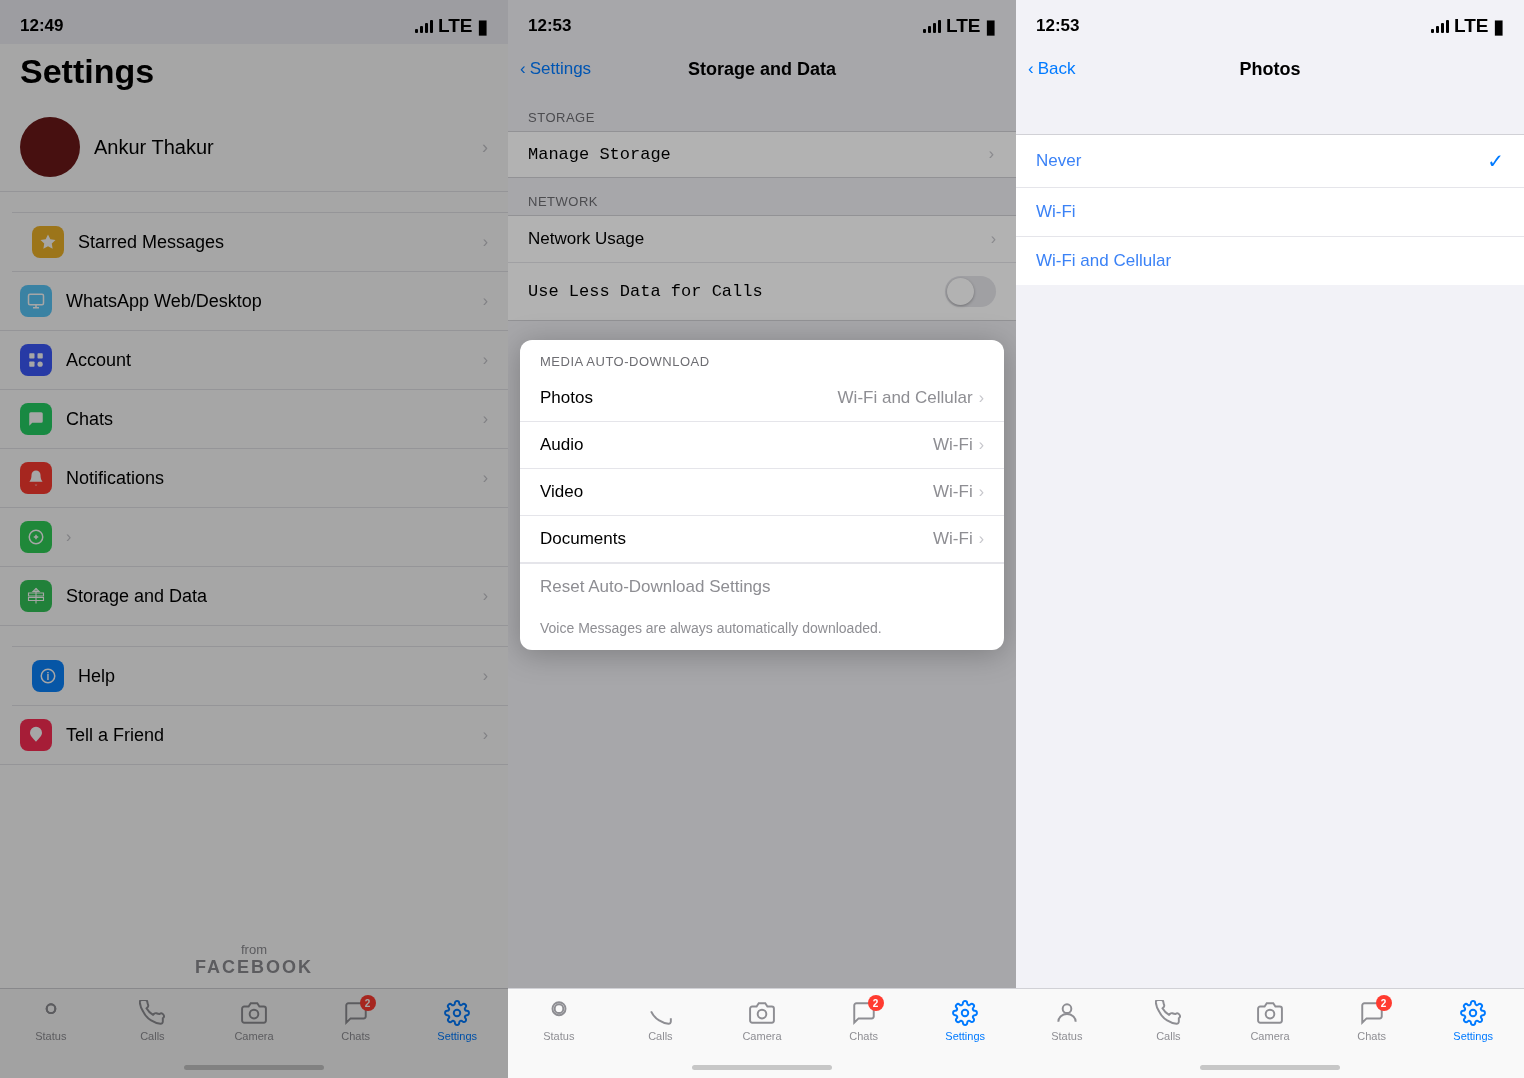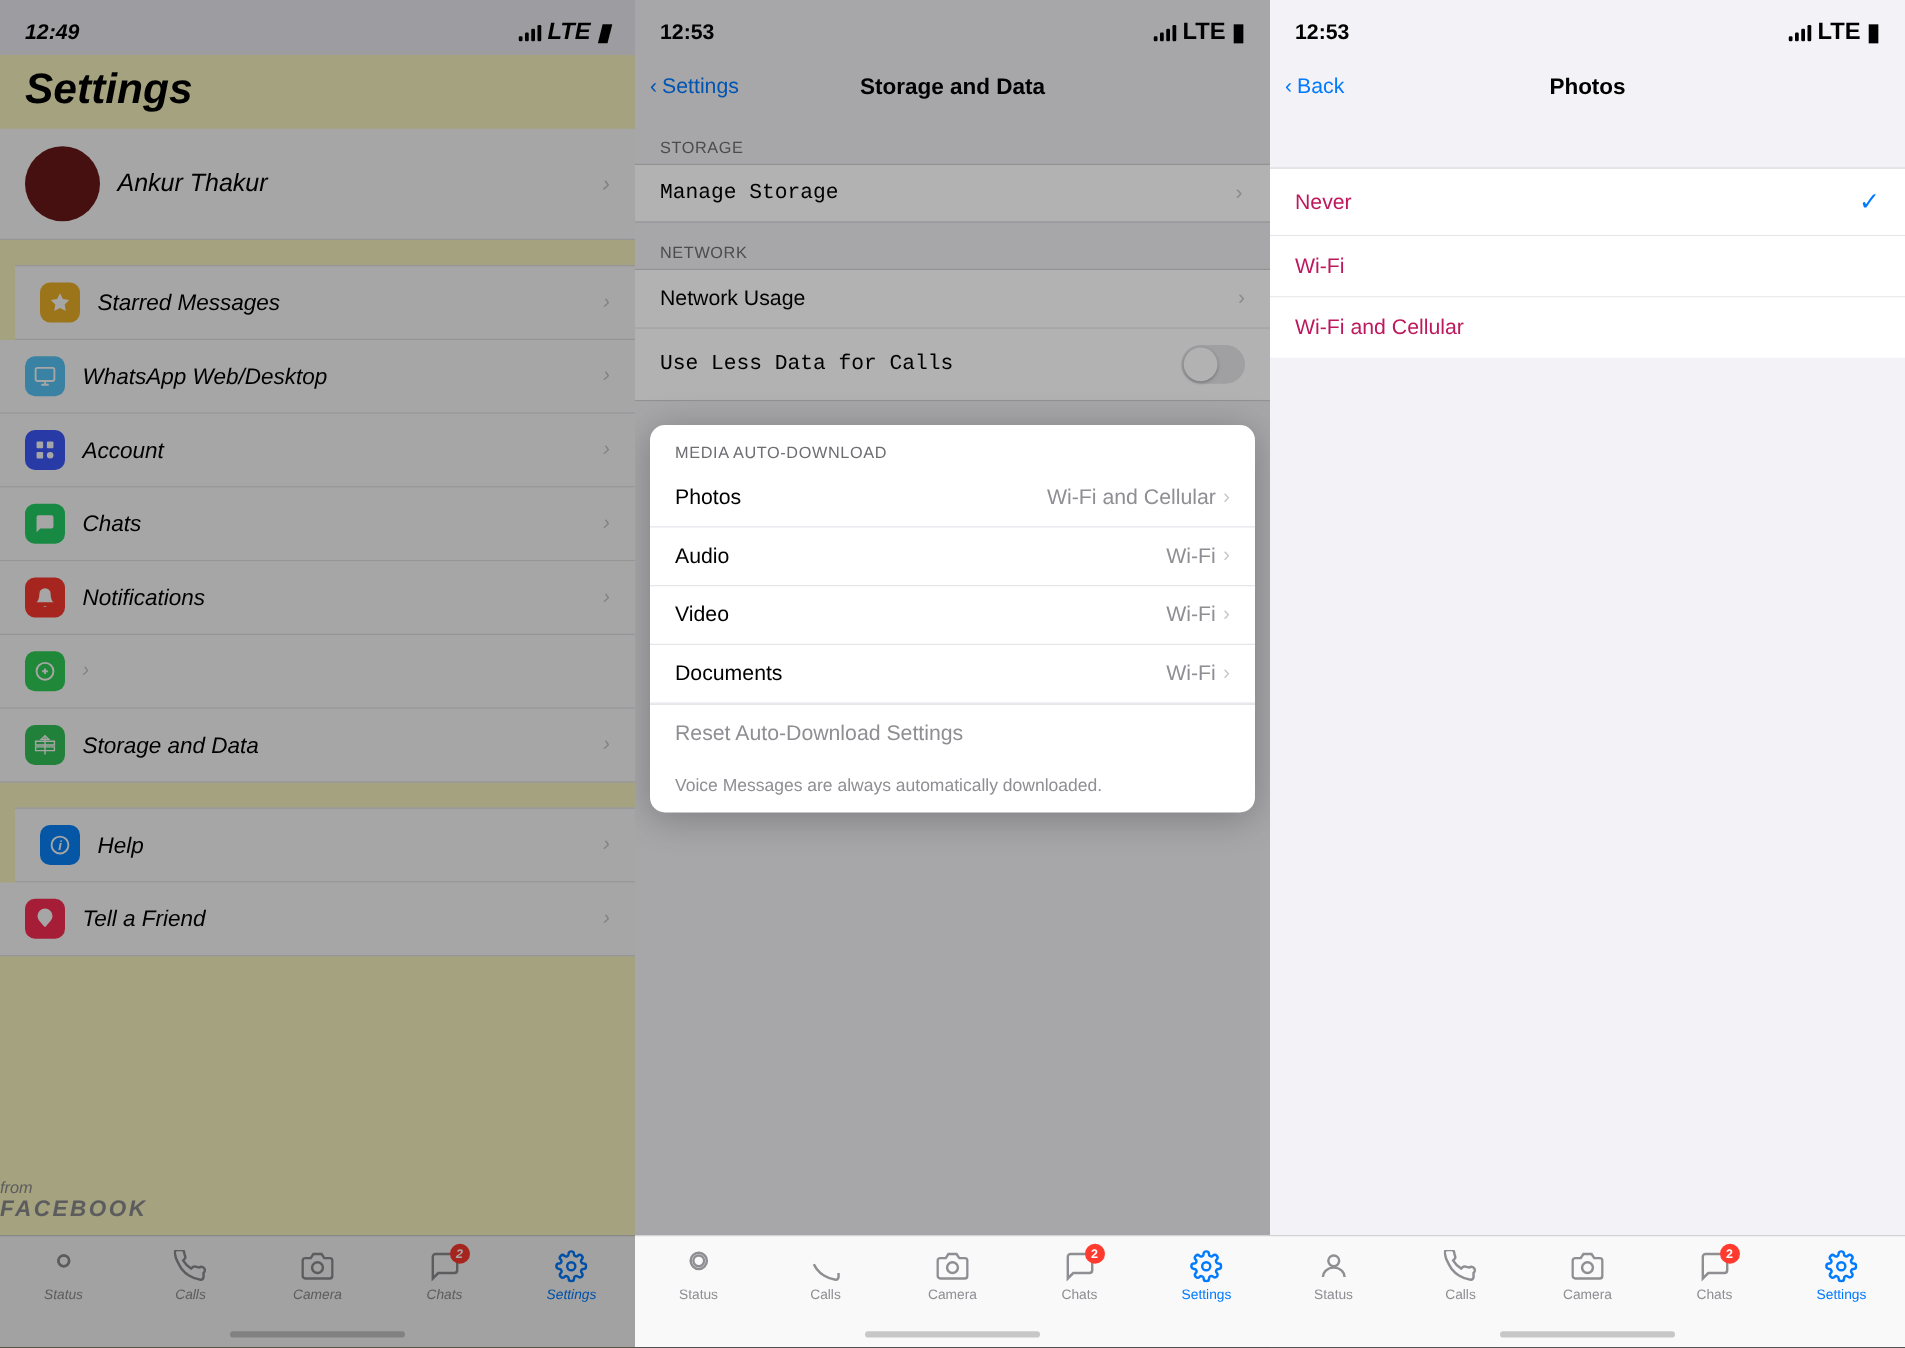--- a/index.html
+++ b/index.html
@@ -50,21 +50,21 @@
       gap: 2px;
       height: 14px;
     }
     .signal-bar {
       width: 3px;
       background: #000;
       border-radius: 1px;
     }
 
     
-    .panel1 { background: #fef9c3; font-style: italic; }
+    .panel1 { background: #ffffff; }
     .panel1 .status-bar { background: #f2f2f7; }
 
     .settings-title {
       font-size: 34px;
       font-weight: 700;
       color: #000;
       padding: 8px 20px 12px;
     }
 
     .profile-row {
@@ -128,21 +128,21 @@
       font-size: 16px;
     }
     .selected-row {
       background: #fff !important;
     }
 
     .facebook-footer {
       position: absolute;
       bottom: 100px;
       width: 100%;
-      text-align: left;
+      text-align: center;
       color: #8e8e93;
       font-size: 14px;
     }
     .facebook-footer .from {
       font-size: 13px;
       color: #8e8e93;
     }
     .facebook-footer .fb {
       font-size: 18px;
       font-weight: 600;
@@ -352,21 +352,21 @@
     .photo-option {
       display: flex;
       align-items: center;
       padding: 14px 20px;
       border-bottom: 1px solid #e5e5ea;
       background: #fff;
     }
     .photo-option:last-child { border-bottom: none; }
     .photo-option-label {
       font-size: 17px;
-      color: #be185d;
+      color: #3b82f6;
       flex: 1;
     }
     .checkmark {
       color: #007aff;
       font-size: 20px;
       font-weight: 500;
     }
 
     
     .home-indicator {

